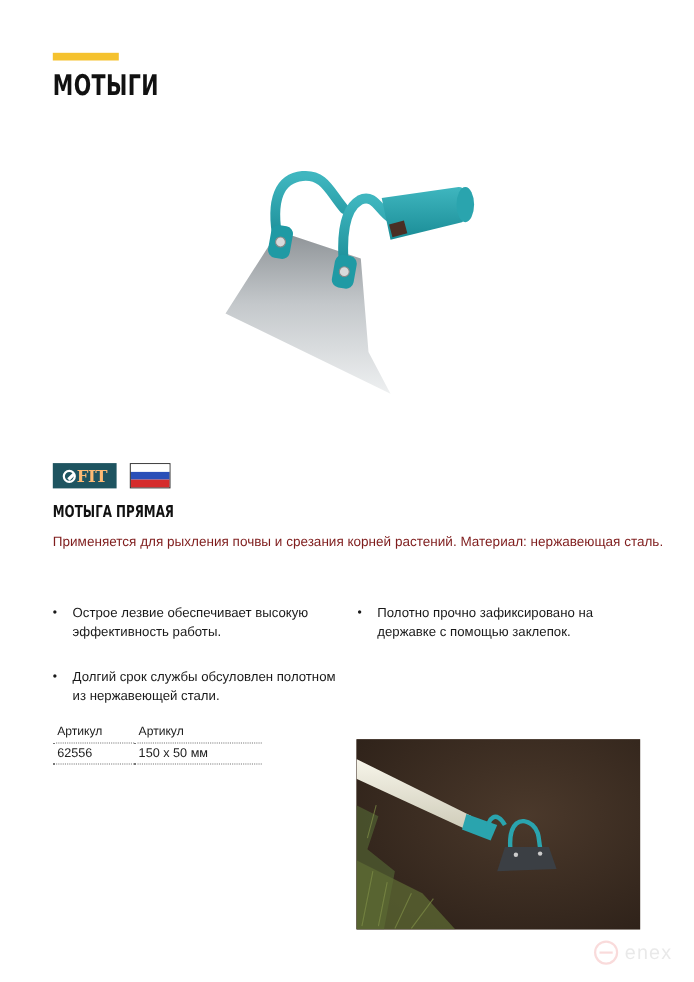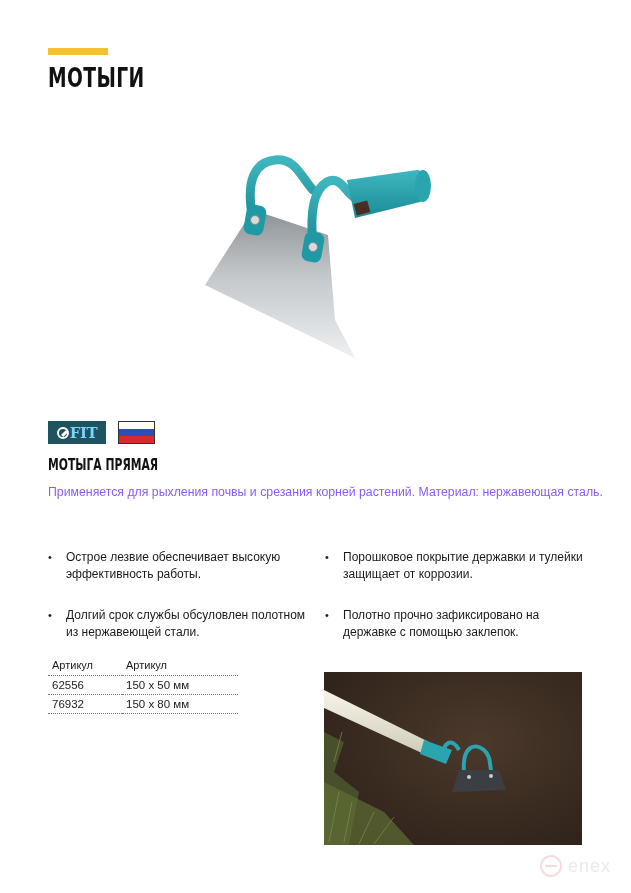--- a/index.html
+++ b/index.html
@@ -9,33 +9,33 @@
     }
     .accent-bar { position: absolute; left: 48px; top: 48px; width: 60px; height: 7px; background: #f5c22e; }
     .page-title {
       position: absolute; left: 48px; top: 63px; margin: 0;
       font-family: "DejaVu Sans", sans-serif; font-weight: bold; font-size: 26px;
       transform: scaleX(0.72); transform-origin: left top; letter-spacing: 0.5px; color: #111;
     }
     .hero-image { position: absolute; left: 195px; top: 120px; width: 270px; height: 250px; }
     .brand-logo {
       position: absolute; left: 48px; top: 421px; width: 58px; height: 23px; background: #1e5460;
-      color: #7dd3fc; font-family: "DejaVu Serif", serif; font-weight: bold; font-size: 15px;
+      color: #fdba74; font-family: "DejaVu Serif", serif; font-weight: bold; font-size: 15px;
       display: flex; align-items: center; justify-content: center; letter-spacing: -0.5px;
     }
     .brand-logo .zero { display: inline-block; width: 12px; height: 12px; border: 2.5px solid #fff; border-radius: 50%; position: relative; margin-right: 1px; box-sizing: border-box; }
     .brand-logo .zero::after { content: ""; position: absolute; left: 2px; top: 3px; width: 7px; height: 2.5px; background: #fff; transform: rotate(-45deg); }
     .flag { position: absolute; left: 118px; top: 421px; width: 37px; height: 23px; border: 1px solid #333; box-sizing: border-box; display: flex; flex-direction: column; }
     .flag span { flex: 1; }
     .product-title {
       position: absolute; left: 48px; top: 456px; margin: 0;
       font-family: "DejaVu Sans", sans-serif; font-weight: bold; font-size: 15px;
       transform: scaleX(0.72); transform-origin: left top; color: #111;
     }
-    .description { position: absolute; left: 48px; top: 485px; font-size: 12.3px; color: #8b5cf6; }
+    .description { position: absolute; left: 48px; top: 485px; font-size: 12.3px; color: #7f1d1d; }
     .features { position: absolute; top: 525px; list-style: none; margin: 0; padding: 0; font-size: 12px; line-height: 17px; }
     .features.col1 { left: 48px; width: 265px; }
     .features.col2 { left: 325px; width: 265px; }
     .features li { position: relative; padding-left: 18px; margin-bottom: 9px; margin-top: 24px; }
     .features li::before { content: "•"; position: absolute; left: 0; top: 0; font-size: 11px; }
     .spec-table { position: absolute; left: 48px; top: 657px; width: 190px; border-collapse: collapse; font-size: 11.5px; }
     .spec-table th { text-align: left; font-weight: normal; font-size: 11px; padding: 2px 4px 4px 4px; border-bottom: 1px dotted #777; }
     .spec-table td { padding: 3px 4px 3px 4px; border-bottom: 1px dotted #777; color: #222; }
     .spec-table th:first-child, .spec-table td:first-child { width: 66px; }
     .usage-photo { position: absolute; left: 324px; top: 672px; width: 258px; height: 173px; overflow: hidden; background: #3a2a1e; }
@@ -87,39 +87,34 @@
 </div>
 
 <h2 class="product-title">МОТЫГА ПРЯМАЯ</h2>
 <div class="description">Применяется для рыхления почвы и срезания корней растений. Материал: нержавеющая сталь.</div>
 
 <ul class="features col1">
   <li>Острое лезвие обеспечивает высокую эффективность работы.</li>
   <li>Долгий срок службы обсуловлен полотном из нержавеющей стали.</li>
 </ul>
 <ul class="features col2">
-  <li>Порошковое покрытие державки и тулейки защищает от коррозии.</li>
   <li>Полотно прочно зафиксировано на державке с помощью заклепок.</li>
 </ul>
 
 <table class="spec-table">
   <thead>
     <tr>
       <th>Артикул</th>
       <th>Артикул</th>
     </tr>
   </thead>
   <tbody>
     <tr>
       <td>62556</td>
       <td>150 x 50 мм</td>
-    </tr>
-    <tr>
-      <td>76932</td>
-      <td>150 x 80 мм</td>
     </tr>
   </tbody>
 </table>
 
 <div class="usage-photo">
   <svg width="258" height="173" viewBox="0 0 258 173">
     <defs>
       <radialGradient id="soil" cx="0.6" cy="0.4" r="0.8">
         <stop offset="0" stop-color="#4b392b"></stop>
         <stop offset="1" stop-color="#2c2018"></stop>

